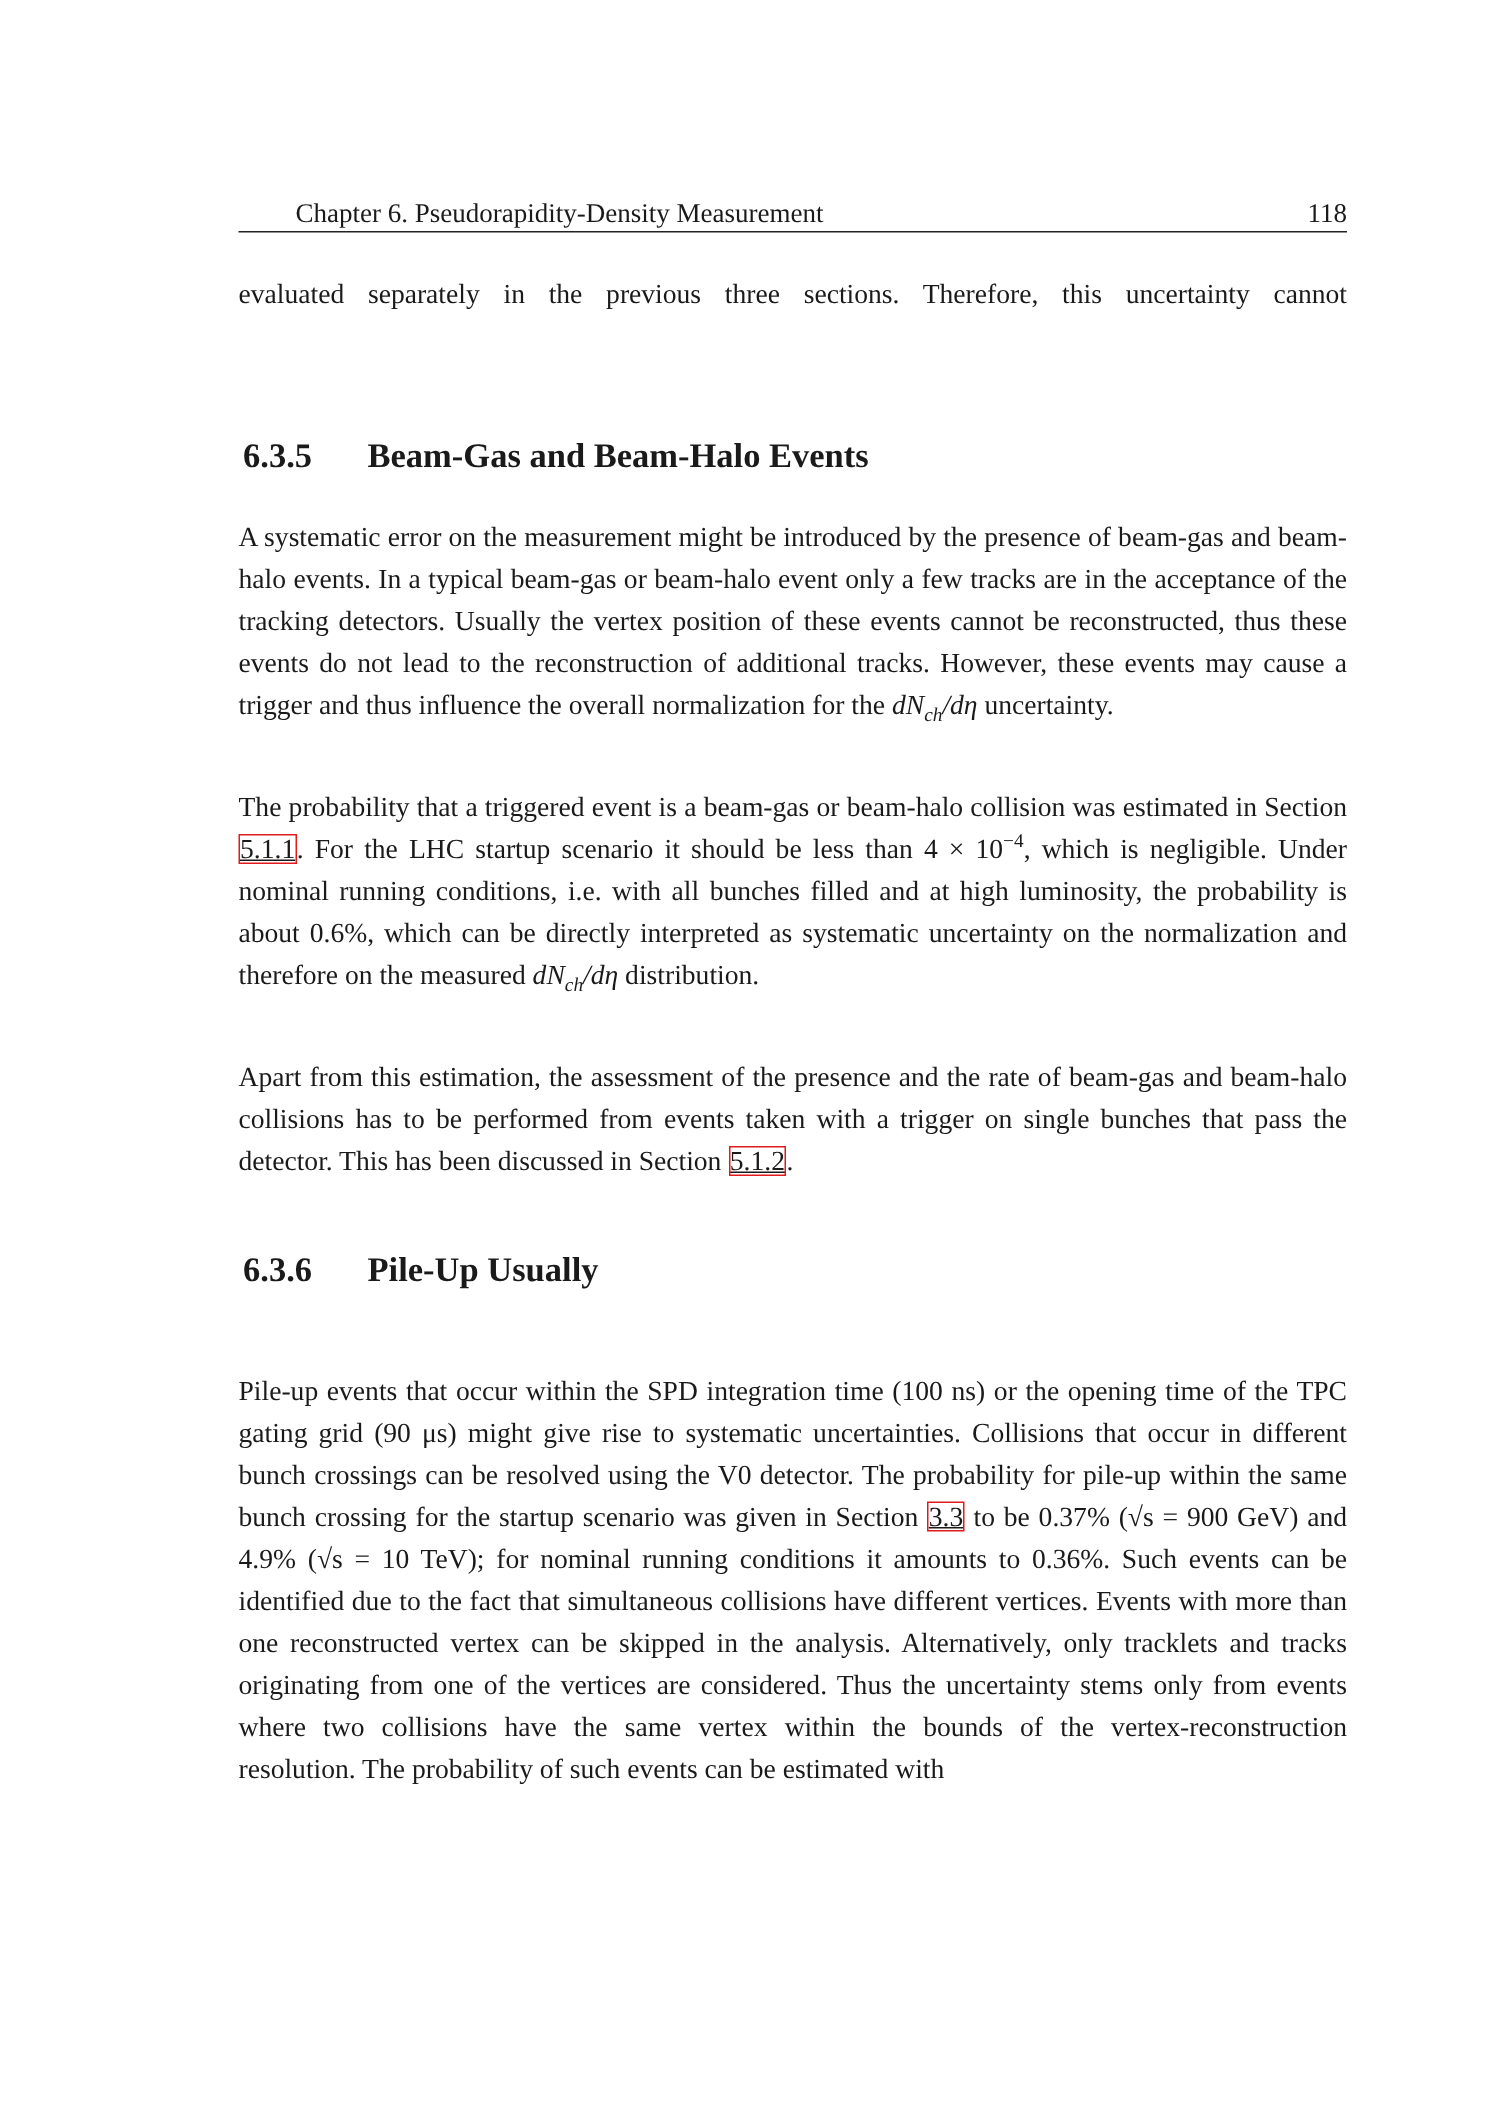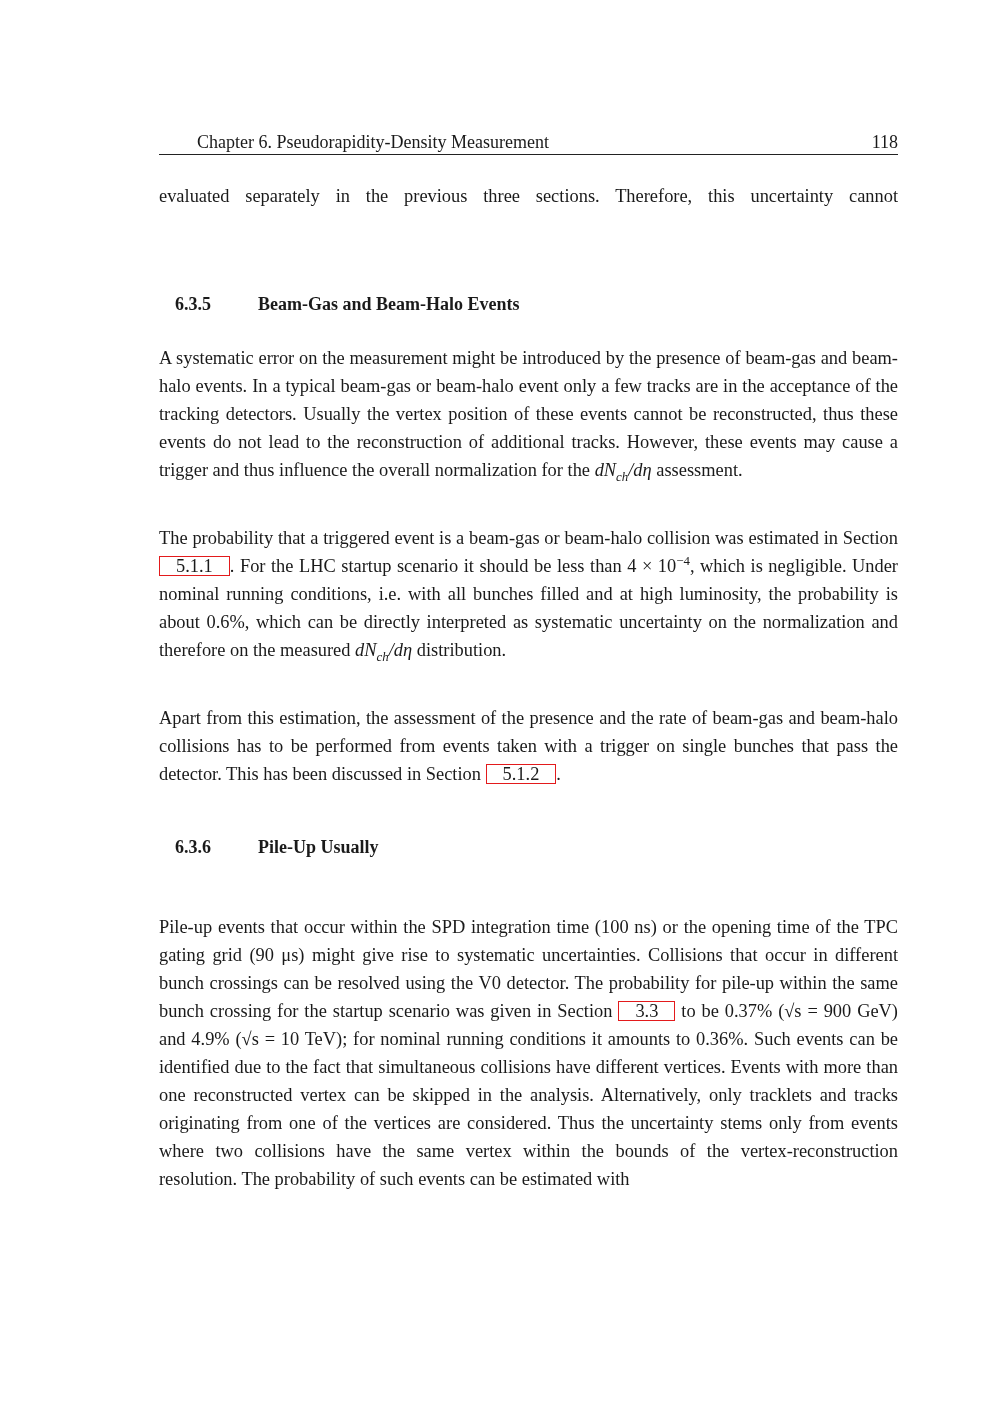--- a/index.html
+++ b/index.html
@@ -41,34 +41,35 @@
       text-align: justify;
       margin: 0;
     }
     .block {
       position: absolute;
       left: 0;
       width: 739px;
     }
     .section-heading {
       position: absolute;
-      left: 16px;
+      left: 3px;
       font-family: "Liberation Serif", serif;
       font-weight: bold;
-      font-size: 18px;
+      font-size: 23px;
       line-height: 30px;
     }
     .section-heading .num {
       display: inline-block;
       width: 83px;
     }
     .ref {
       outline: 1.5px solid #e31a1c;
       outline-offset: -1px;
-      padding: 0 17px;
+      padding: 0 1px;
+      text-decoration: underline;
     }
     .math { font-style: italic; margin-top: 22px; }
     sub, sup { font-size: 70%; line-height: 0; }
   </style>
 </head>
 <body>
 
 <div class="page">
 
   <div class="running-head">
@@ -80,21 +81,21 @@
     <p class="text" style="text-align:justify;text-align-last:justify;">evaluated separately in the previous three sections. Therefore, this uncertainty cannot</p>
   </div>
 
   <div class="section-heading" style="top:289px;">
     <span class="num">6.3.5</span><span>Beam-Gas and Beam-Halo Events</span>
   </div>
 
   <div class="block" style="top:344px;">
     <p class="text">
       <span>A systematic error on the measurement might be introduced by the presence of beam-gas and beam-halo events. In a typical beam-gas or beam-halo event only a few tracks are in the acceptance of the tracking detectors. Usually the vertex position of these events cannot be reconstructed, thus these events do not lead to the reconstruction of additional tracks. However, these events may cause a trigger and thus influence the overall normalization for the</span>
-      <span class="math"><span>dN</span><sub>ch</sub><span>/dη</span></span><span> assessment.</span>
+      <span class="math"><span>dN</span><sub>ch</sub><span>/dη</span></span><span> uncertainty.</span>
     </p>
   </div>
 
   <div class="block" style="top:524px;">
     <p class="text">
       <span>The probability that a triggered event is a beam-gas or beam-halo collision was estimated in Section </span><span class="ref">5.1.1</span><span>. For the LHC startup scenario it should be less than 4 × 10</span><sup>−4</sup><span>, which is negligible. Under nominal running conditions, i.e. with all bunches filled and at high luminosity, the probability is about 0.6%, which can be directly interpreted as systematic uncertainty on the normalization and therefore on the measured </span><span class="math"><span>dN</span><sub>ch</sub><span>/dη</span></span><span> distribution.</span>
     </p>
   </div>
 
   <div class="block" style="top:704px;">

